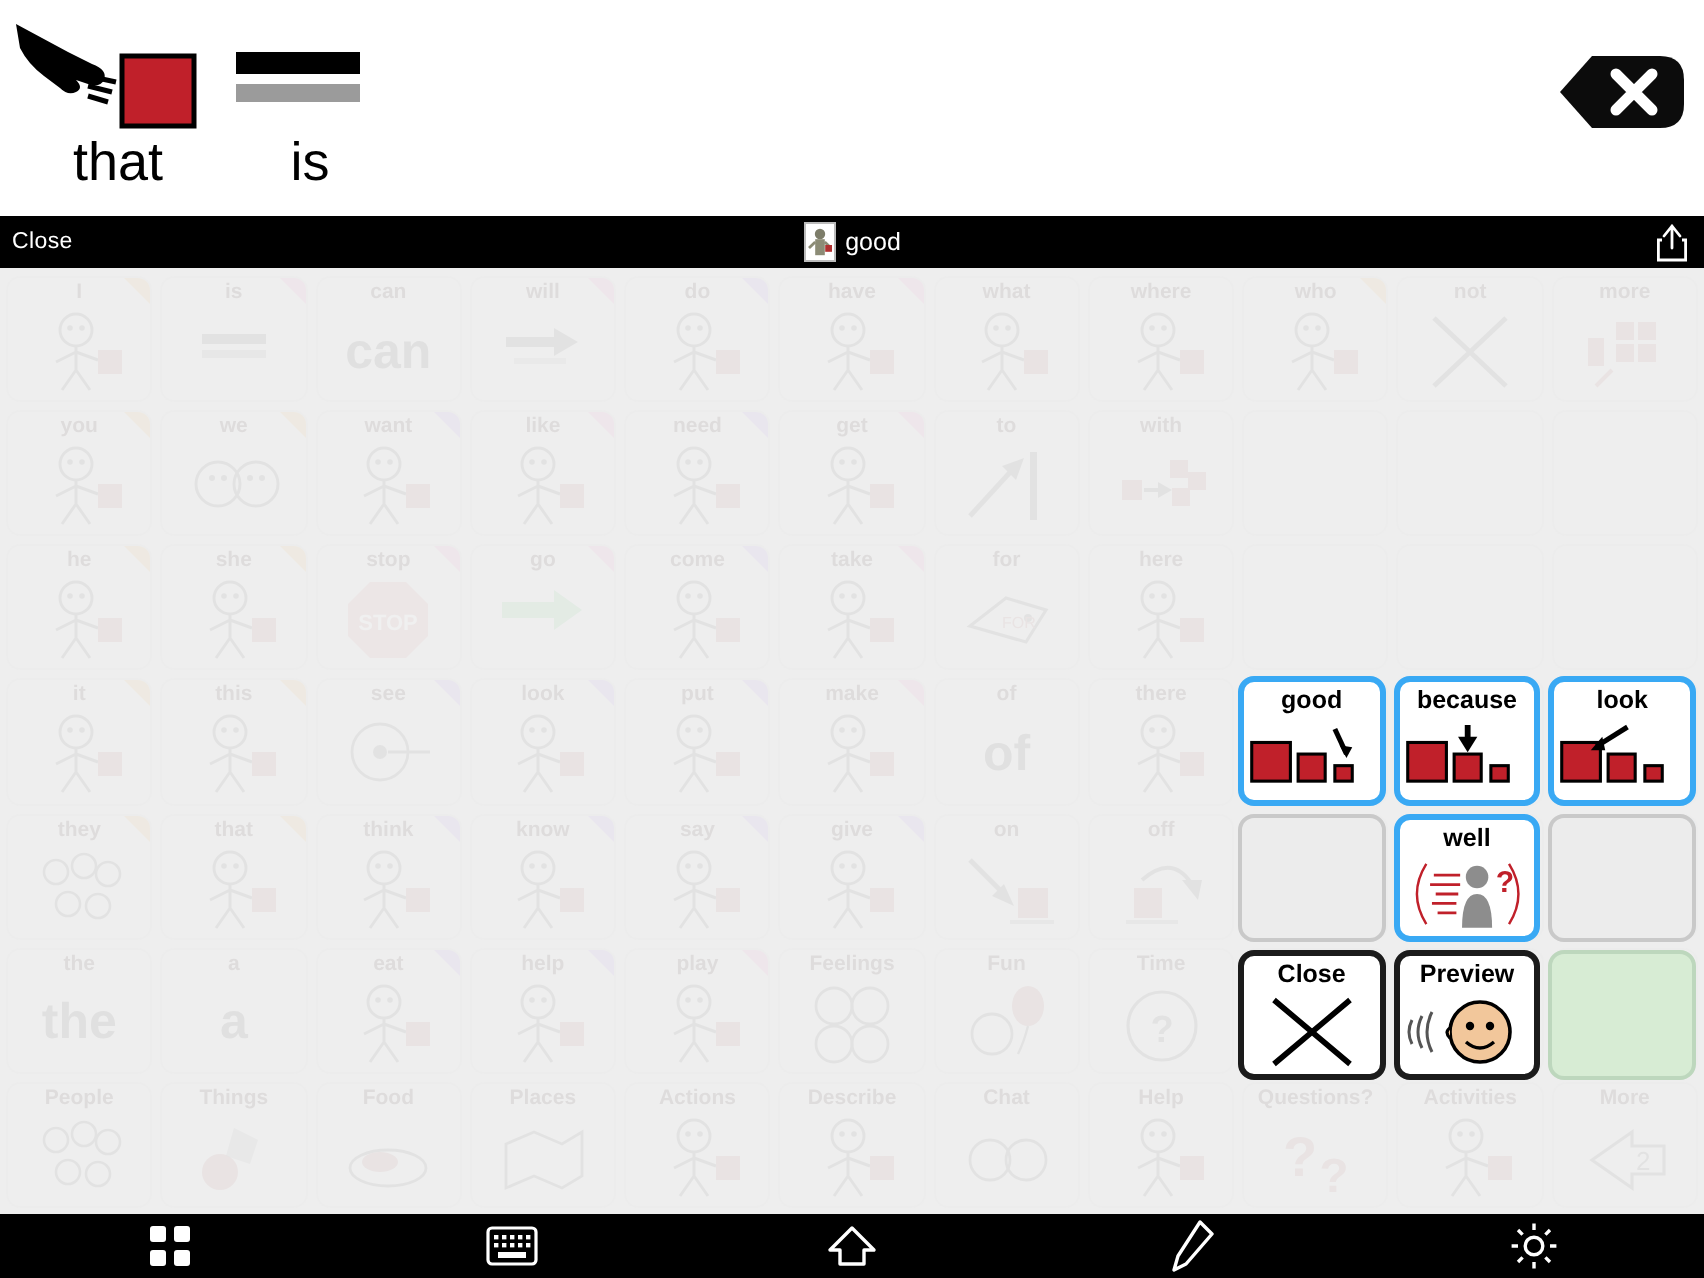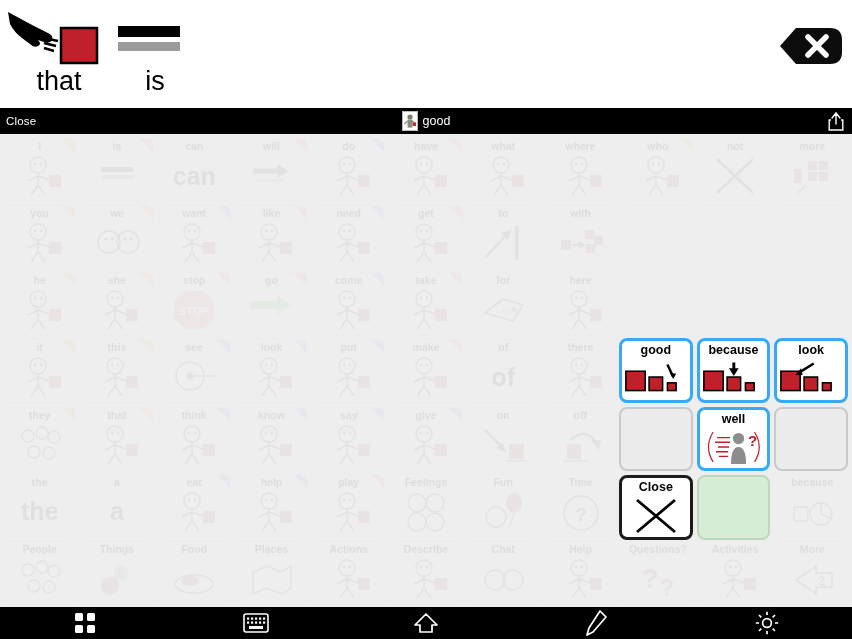--- a/index.html
+++ b/index.html
@@ -1036,20 +1036,37 @@
 
       <div class="pcell dark">
         <div class="pcell-label">Close</div>
         <div class="pcell-art">
           <svg width="48" height="40" viewBox="0 0 48 40">
             <path d="M5 4 L43 36 M43 4 L5 36" stroke="#000" stroke-width="2.8" fill="none"></path>
           </svg>
         </div>
       </div>
 
+      <div class="pcell dark">
+        <div class="pcell-label">Preview</div>
+        <div class="pcell-art">
+          <svg width="66" height="40" viewBox="0 0 66 40">
+            <g stroke="#555" stroke-width="1.5" fill="none">
+              <path d="M6 14 Q3 20 6 26"></path>
+              <path d="M11 12 Q7 20 11 28"></path>
+              <path d="M16 10 Q11 20 16 30"></path>
+            </g>
+            <circle cx="40" cy="20" r="15" fill="#f2c79b" stroke="#000" stroke-width="1.8"></circle>
+            <path d="M25 18 Q22 20 25 23" fill="#f2c79b" stroke="#000" stroke-width="1.6"></path>
+            <circle cx="35" cy="17" r="2.1" fill="#000"></circle>
+            <circle cx="45" cy="17" r="2.1" fill="#000"></circle>
+            <path d="M33 25 Q40 31 47 25" stroke="#000" stroke-width="1.7" fill="none"></path>
+          </svg>
+        </div>
+      </div>
 
       <div class="pcell greenblank"></div>
     </div>
   </div>
 
   <div class="bottomnav">
 
     <div class="navbtn">
       <svg width="22" height="22" viewBox="0 0 22 22">
         <rect x="1" y="1" width="8" height="8" rx="1.5" fill="#fff"></rect>

